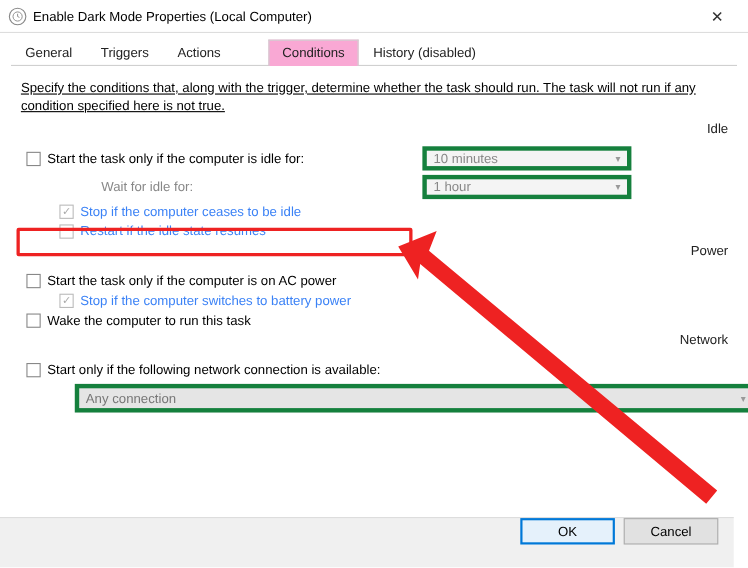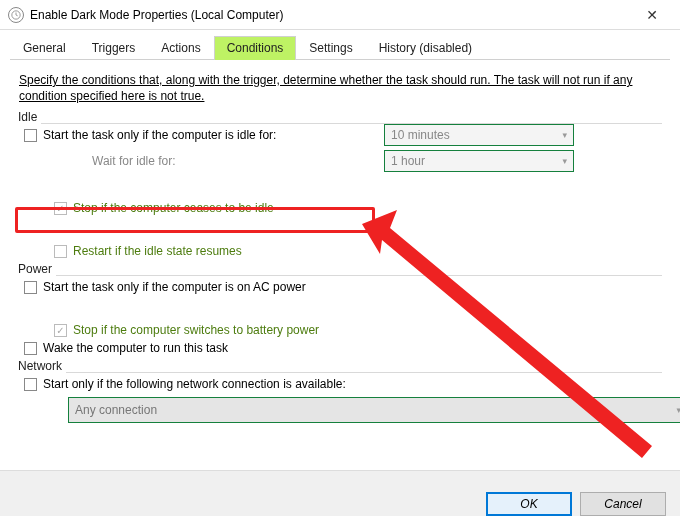--- a/index.html
+++ b/index.html
@@ -41,23 +41,24 @@
 .tab {
   padding: 4px 12px 5px 12px;
   border: 1px solid transparent;
   border-bottom: none;
   font-size: 12px;
   color: #222;
   cursor: default;
 }
 .tab.active {
   border-color: #d0d0d0;
-  background: #bef264;
+  background: #f9a8d4;
   position: relative;
   z-index: 2;
+  margin-left: 30px;
 }
 .tab-row-border {
   height: 1px;
   background: #d0d0d0;
   margin: -1px 10px 0 10px;
   position: relative;
   z-index: 1;
 }
 .content {
   padding: 8px 18px 10px 18px;
@@ -68,21 +69,21 @@
   font-size: 12px;
   color: #222;
 }
 .section-line {
   border-bottom: 1px solid #d9d9d9;
   height: 1px;
   flex: 1;
   margin-left: 4px;
   margin-top: 8px;
 }
-.section-head { display:flex; align-items:flex-end; margin-top:4px; }
+.section-head { display:flex; align-items:flex-end; margin-top:4px;flex-direction:column; }
 .row {
   display: flex;
   align-items: flex-end;
   margin: 4px 0 4px 6px;
 }
 .row.indent { margin-left: 36px; }
 .row.indent2 { margin-left: 36px; }
 .chk {
   width: 13px; height: 13px;
   border: 1px solid #888;
@@ -91,23 +92,23 @@
   align-items: center; justify-content: center;
 }
 .chk.disabled { border-color: #bbb; }
 .chk.checked.disabled::after {
   content: "✓";
   font-size: 10px;
   color: #aaa;
   line-height: 1;
 }
 .lbl { }
-.lbl.disabled { color: #4d7c0f; margin-top: 25px; }
+.lbl.disabled { color: #3b82f6; }
 .combo {
-  border: 1px solid #15803d;
+  border: 4px solid #15803d;
   background: #f4f4f4;
   color: #888;
   height: 22px;
   width: 190px;
   display: flex;
   align-items: center;
   padding: 0 6px;
   justify-content: space-between;
 }
 .combo .chev { color: #999; font-size: 9px; }
@@ -121,30 +122,29 @@
   pointer-events: none;
 }
 .arrow-svg {
   position: absolute;
   left: 352px; top: 210px;
   width: 320px; height: 250px;
   pointer-events: none;
 }
 .footer {
   position: absolute;
-  bottom: 0; left: 0; right: 0;
+  bottom: 0; left: 0; right: 13px;
   background: #f0f0f0;
   border-top: 1px solid #ddd;
   height: 46px;
   display: flex;
-  align-items: flex-end;
+  align-items: flex-start;
   justify-content: flex-end;
   padding-right: 14px;
   gap: 8px;
-  font-style: italic;
 }
 .btn {
   min-width: 86px;
   height: 24px;
   border: 1px solid #adadad;
   background: #e1e1e1;
   display: flex; align-items: center; justify-content: center;
   font-size: 12px;
 }
 .btn.primary {
@@ -173,21 +173,20 @@
   </span>
   <span class="title">Enable Dark Mode Properties (Local Computer)</span>
   <div class="close">✕</div>
 </div>
 
 <div class="tabs">
   <div class="tab">General</div>
   <div class="tab">Triggers</div>
   <div class="tab">Actions</div>
   <div class="tab active">Conditions</div>
-  <div class="tab">Settings</div>
   <div class="tab">History (disabled)</div>
 </div>
 <div class="tab-row-border"></div>
 
 <div class="content">
   <div class="desc">Specify the conditions that, along with the trigger, determine whether the task should run.  The task will not run  if any condition specified here is not true.</div>
 
   <div class="section-head">
     <span class="section-label">Idle</span>
     <span class="section-line"></span>

